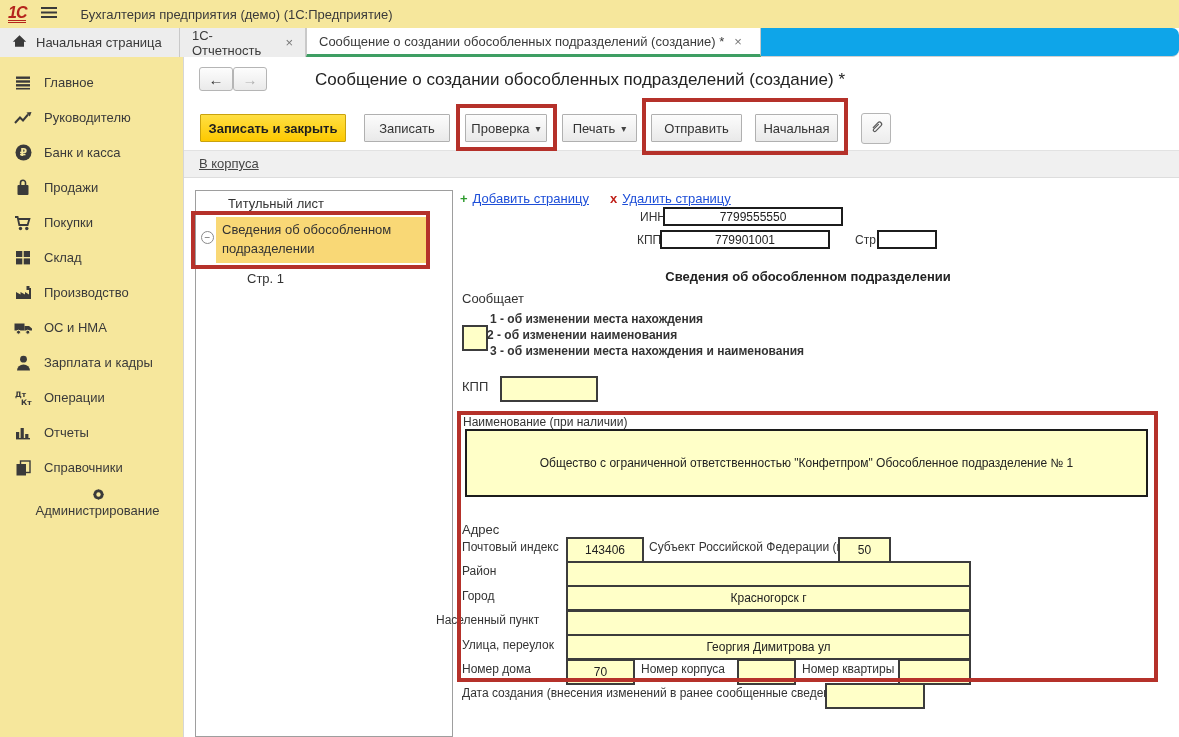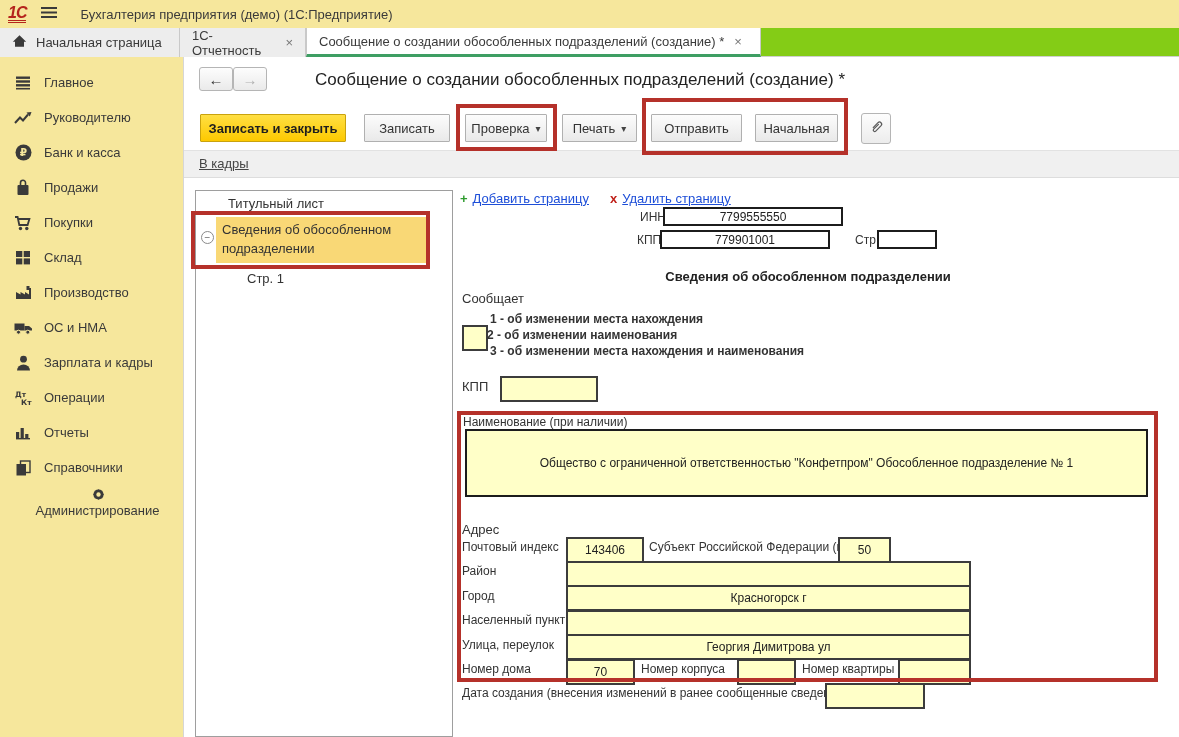--- a/index.html
+++ b/index.html
@@ -7,21 +7,21 @@
   body { font-family:"Liberation Sans","DejaVu Sans",sans-serif; font-size:13px; color:#333; background:#fff; overflow:hidden; }
   #app { position:relative; width:1179px; height:737px; background:#fff; }
 
   
   .topbar { position:absolute; left:0; top:0; width:1179px; height:28px; background:#f6e79c; display:flex; align-items:center; }
   .logo-1c { margin-left:8px; font-weight:bold; font-size:16px; color:#b5251c; font-style:italic; letter-spacing:-1px; border-bottom:3px double #b5251c; line-height:15px; }
   .burger { margin-left:14px; display:inline-block; }
   .topbar-title { margin-left:22px; font-size:13px; color:#3a3a3a; }
 
   
-  .tabbar { position:absolute; left:0; top:28px; width:1179px; height:29px; background:#84cc16; border-bottom:1px solid #cfcfcf; }
+  .tabbar { position:absolute; left:0; top:28px; width:1179px; height:29px; background:#0ea5e9; border-bottom:1px solid #cfcfcf;border-radius:7px; }
   .tab { position:absolute; top:0; height:29px; display:flex; align-items:center; padding:0 12px; font-size:13px; color:#3a3a3a; border-right:1px solid #c9c9c9; background:#ededed; cursor:default; }
   .tab .close { margin-left:10px; color:#777; font-size:13px; }
   .tab.active { background:#ffffff; border-bottom:3px solid #3e9e63; border-left:1px solid #c9c9c9; }
 
   
   .sidebar { position:absolute; left:0; top:57px; width:184px; height:680px; background:#f6e79c; border-right:1px solid #d6d6d6; }
   .side-item { position:absolute; left:0; width:184px; height:35px; display:flex; align-items:center; cursor:pointer; }
   .side-item .ic { width:20px; height:18px; margin-left:13px; display:flex; align-items:center; justify-content:center; }
   .side-item .tx { margin-left:11px; font-size:13px; color:#3a3a3a; }
   .ic svg { display:block; }
@@ -269,21 +269,21 @@
   </button>
   <button class="btn" style="left:651px;width:91px;">Отправить</button>
   <button class="btn" style="left:755px;width:83px;">Начальная</button>
   <button class="clipbtn">
     <span><svg width="15" height="16" viewBox="0 0 16 16">
           <path d="M4.2 9 L9.6 3.4 a2.3 2.3 0 0 1 3.3 3.2 L7.2 12.4 a1.5 1.5 0 0 1 -2.2 -2.1 L10.4 4.9" fill="none" stroke="#5a5a5a" stroke-width="1.3"></path>
         </svg></span>
   </button>
 
   <div class="statusbar"></div>
-  <a class="statuslink">В кадры</a>
+  <a class="statuslink">В корпуса</a>
 
   <div class="treepanel"></div>
   <div class="tree-item" style="left:228px;top:196px;">Титульный лист</div>
   <div class="minus-ic">−</div>
   <div class="tree-sel">Сведения об обособленном подразделении</div>
   <div class="tree-item" style="left:247px;top:271px;">Стр. 1</div>
 
   <div class="linkrow" style="left:460px;">
     <span class="pref-add">+</span><span class="ltx">Добавить страницу</span>
   </div>
@@ -318,21 +318,21 @@
   <input class="yfield" style="left: 566px; top: 537px; width: 78px; height: 18px;" readonly="" value="143406">
   <div class="lbl" style="left:649px;top:540px;">Субъект Российской Федерации (код)</div>
   <input class="yfield" style="left: 838px; top: 537px; width: 53px; height: 18px;" readonly="" value="50">
 
   <div class="lbl" style="left:462px;top:564px;">Район</div>
   <input class="yfield" style="left: 566px; top: 561px; width: 405px; height: 18px;" readonly="" value="">
 
   <div class="lbl" style="left:462px;top:589px;">Город</div>
   <input class="yfield" style="left: 566px; top: 585px; width: 405px; height: 18px;" readonly="" value="Красногорск г">
 
-  <div class="lbl" style="left:462px;top:613px;">Населенный пункт</div>
+  <div class="lbl" style="left:436px;top:613px;">Населенный пункт</div>
   <input class="yfield" style="left: 566px; top: 610px; width: 405px; height: 18px;" readonly="" value="">
 
   <div class="lbl" style="left:462px;top:638px;">Улица, переулок</div>
   <input class="yfield" style="left: 566px; top: 634px; width: 405px; height: 18px;" readonly="" value="Георгия Димитрова ул">
 
   <div class="lbl" style="left:462px;top:662px;">Номер дома</div>
   <input class="yfield" style="left: 566px; top: 659px; width: 69px; height: 18px;" readonly="" value="70">
   <div class="lbl" style="left:641px;top:662px;">Номер корпуса</div>
   <input class="yfield" style="left: 737px; top: 659px; width: 59px; height: 18px;" readonly="" value="">
   <div class="lbl" style="left:802px;top:662px;">Номер квартиры</div>

